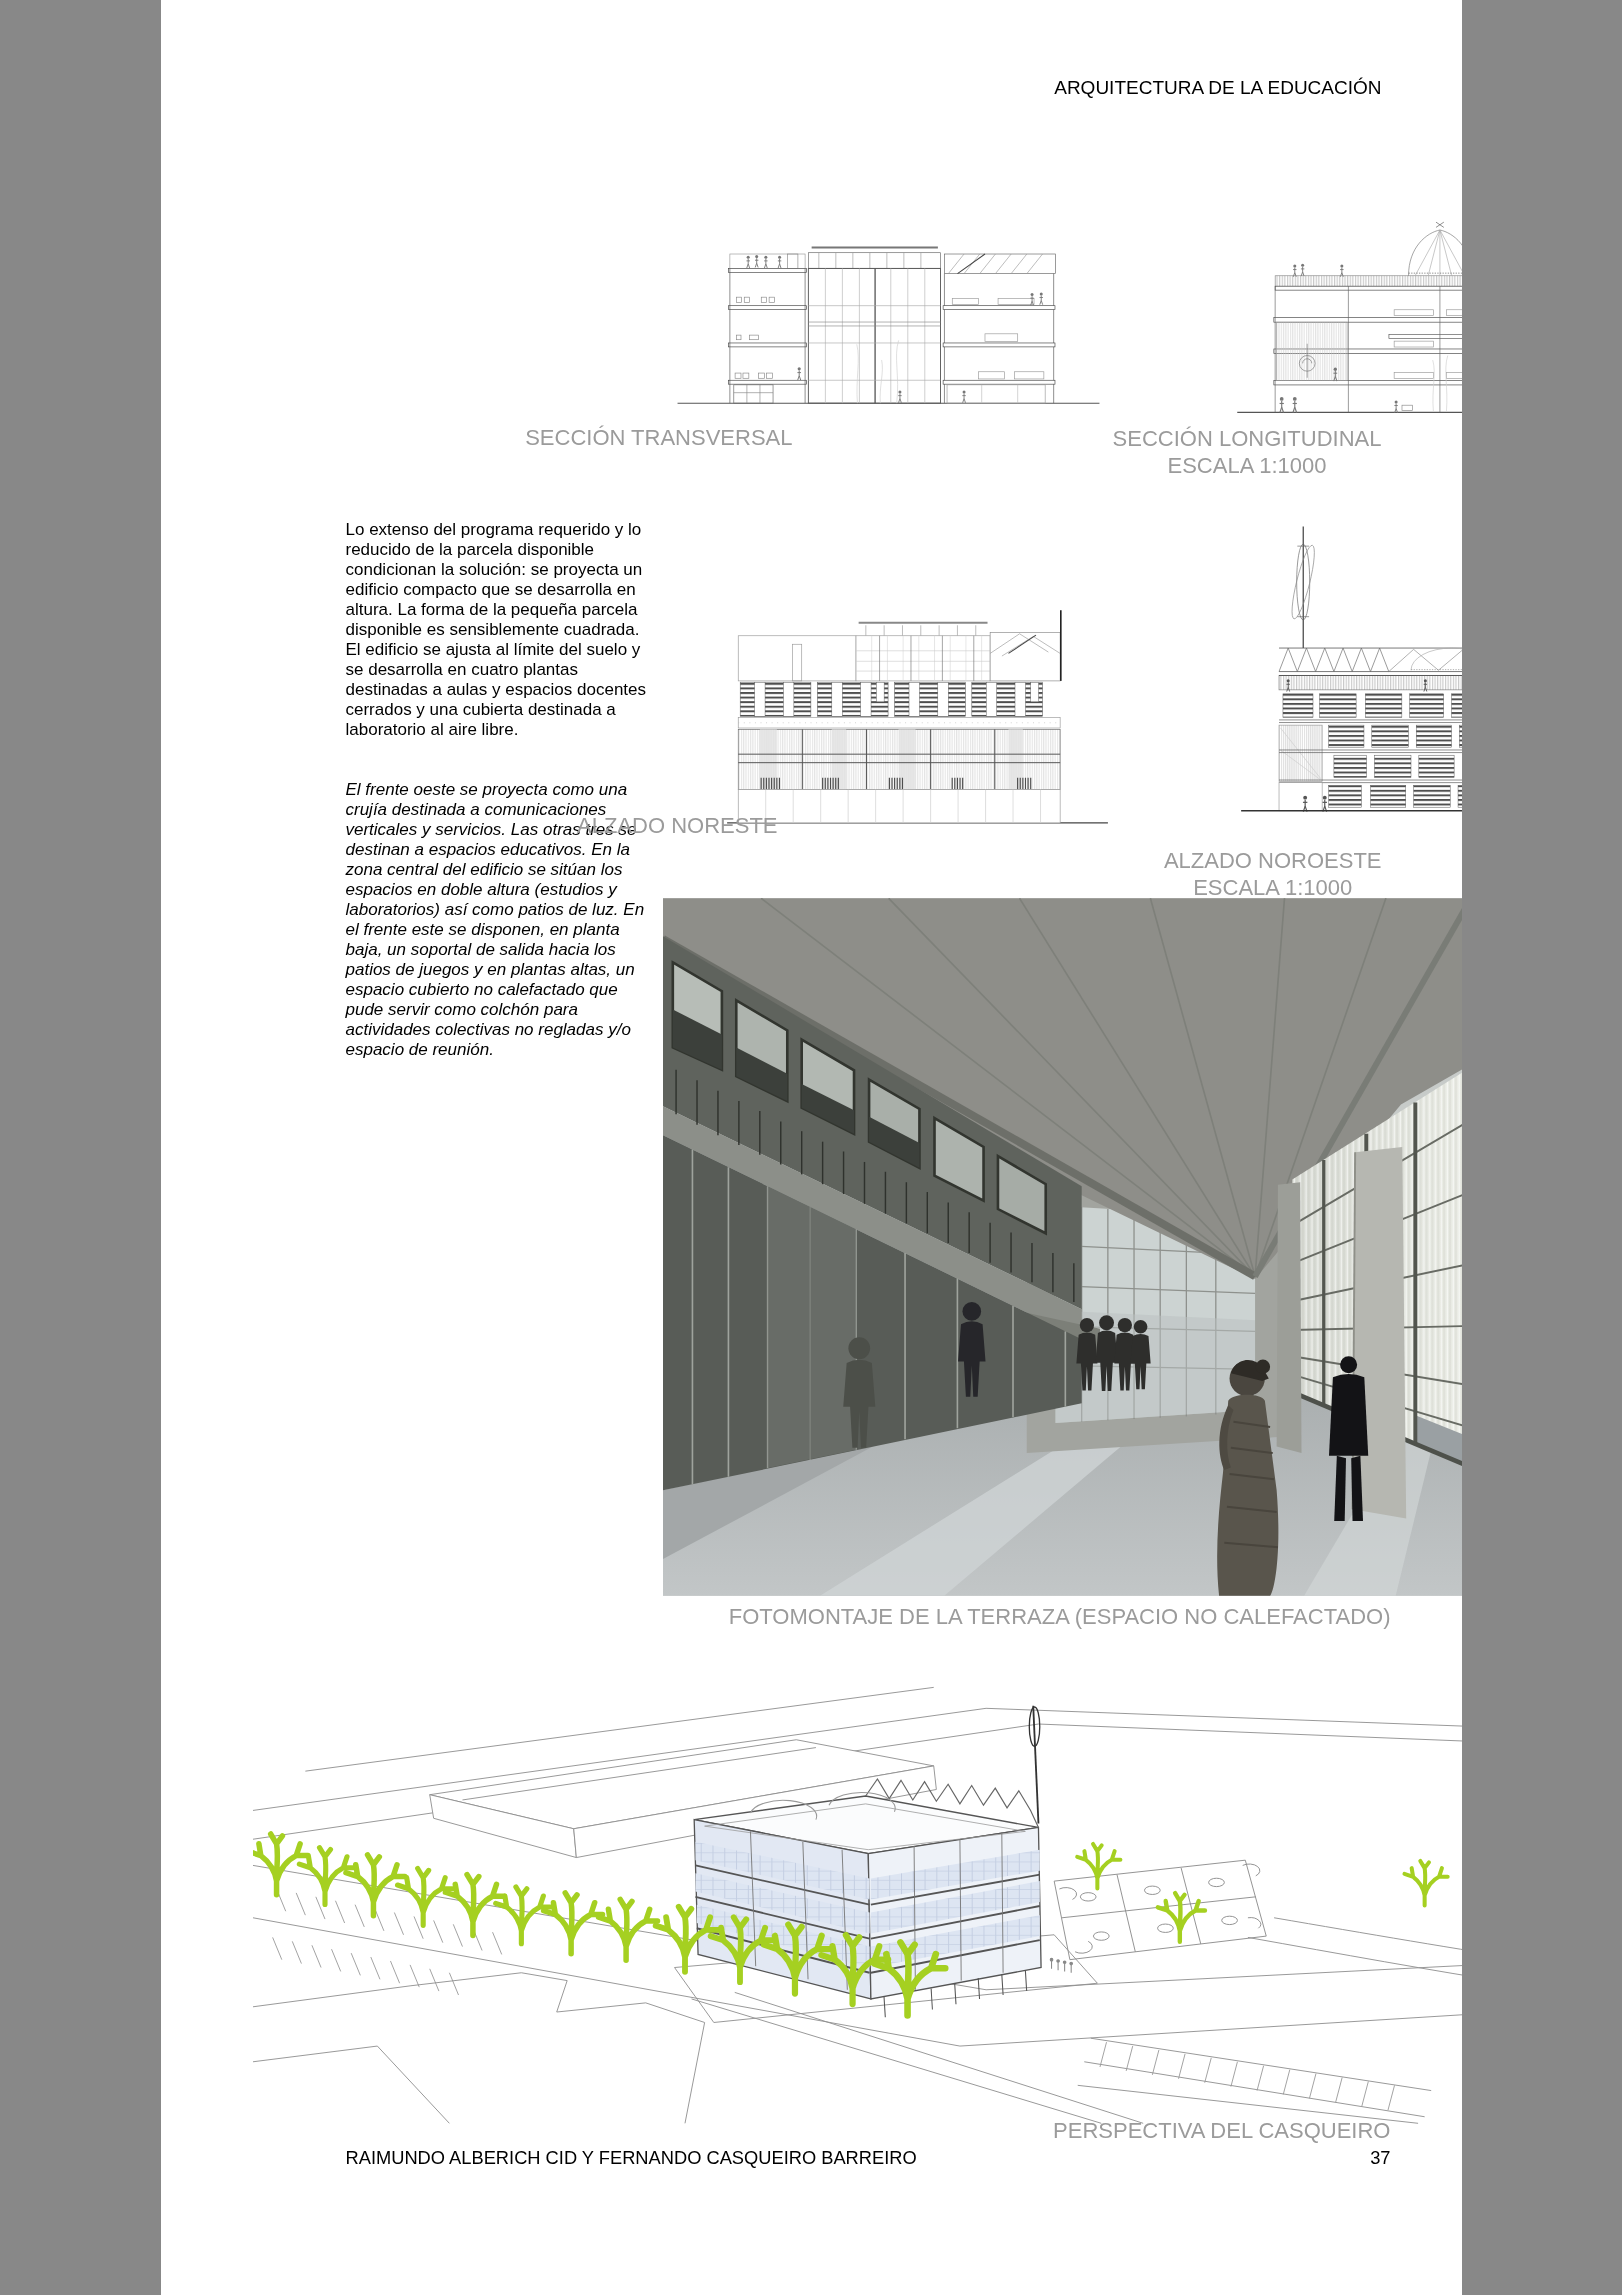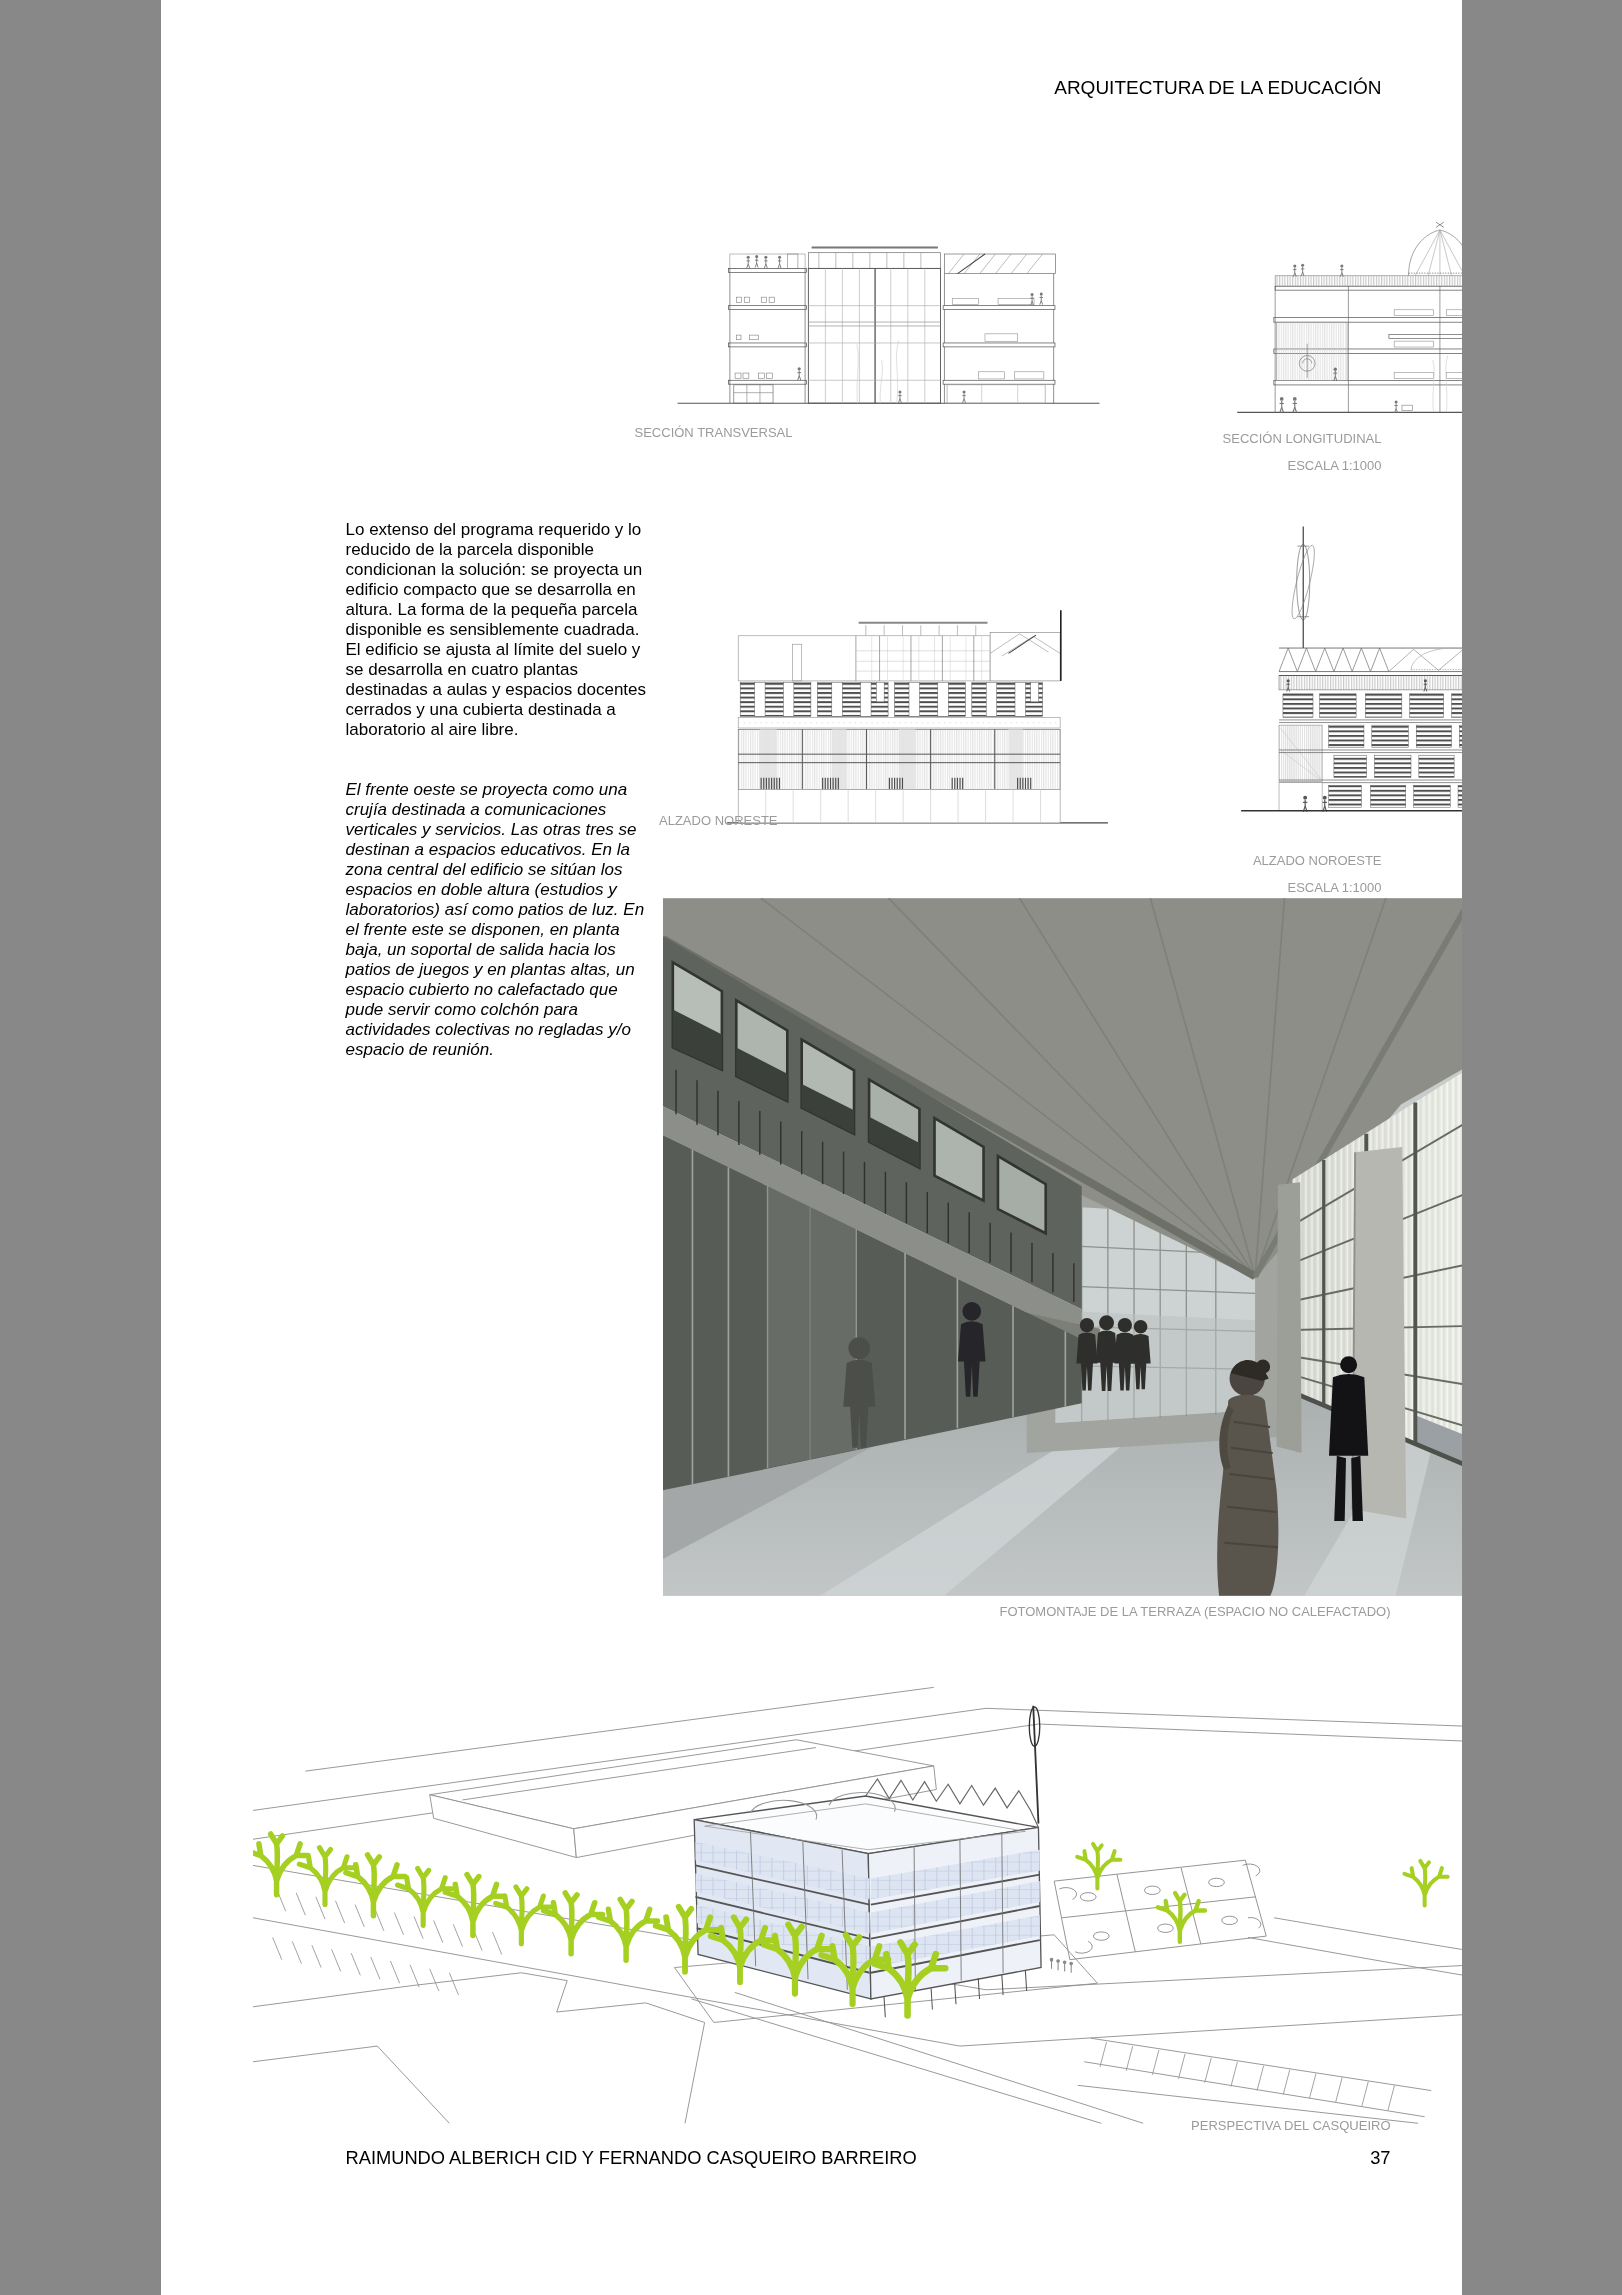--- a/index.html
+++ b/index.html
@@ -1,23 +1,23 @@
 <!DOCTYPE html>
 <html style="font-size:10.5px"><head>
 <meta charset="utf-8">
 <style>
   html,body{margin:0;padding:0;background:#888;}
   .page{position:relative;width:1301px;height:2295px;background:#ffffff;
         font-family:"Liberation Sans",sans-serif;overflow:hidden;margin:0 auto;}
   .abs{position:absolute;}
   .header{position:absolute;top:77px;right:80px;font-size:19px;color:#000;
           letter-spacing:0px;white-space:nowrap;}
-  .cap{position:absolute;font-size:13px;color:#9b9b9b;white-space:nowrap;}
+  .cap{position:absolute;font-size:22px;color:#9b9b9b;white-space:nowrap;}
   .cap-r{text-align:right;}
-  .cap2{line-height:27px;text-align:right;}
+  .cap2{line-height:27px;text-align:center;}
   .textcol{position:absolute;left:185px;top:520px;width:304px;color:#000;}
   .textcol p{margin:0;font-size:17px;line-height:20px;}
   .textcol p.p2{margin-top:40px;font-style:italic;}
   .textcol p.p3{margin-top:58px;}
   .fl{position:absolute;font-family:"DejaVu Sans Mono",monospace;color:#111;}
   .fl-label{font-size:6.2px;letter-spacing:0.1px;white-space:nowrap;}
   .fl-sub{font-size:4.6px;line-height:6.2px;white-space:pre-line;color:#222;margin-top:1.3px;}
   .fl.underline .fl-label{border-bottom:1px solid #222;padding-bottom:0.7px;}
   .footer-authors{position:absolute;left:185px;top:2147px;font-size:18.3px;color:#000;white-space:nowrap;text-align:right;}
   .footer-page{position:absolute;right:71px;top:2147px;font-size:18.3px;color:#000;margin-left:24px;}

